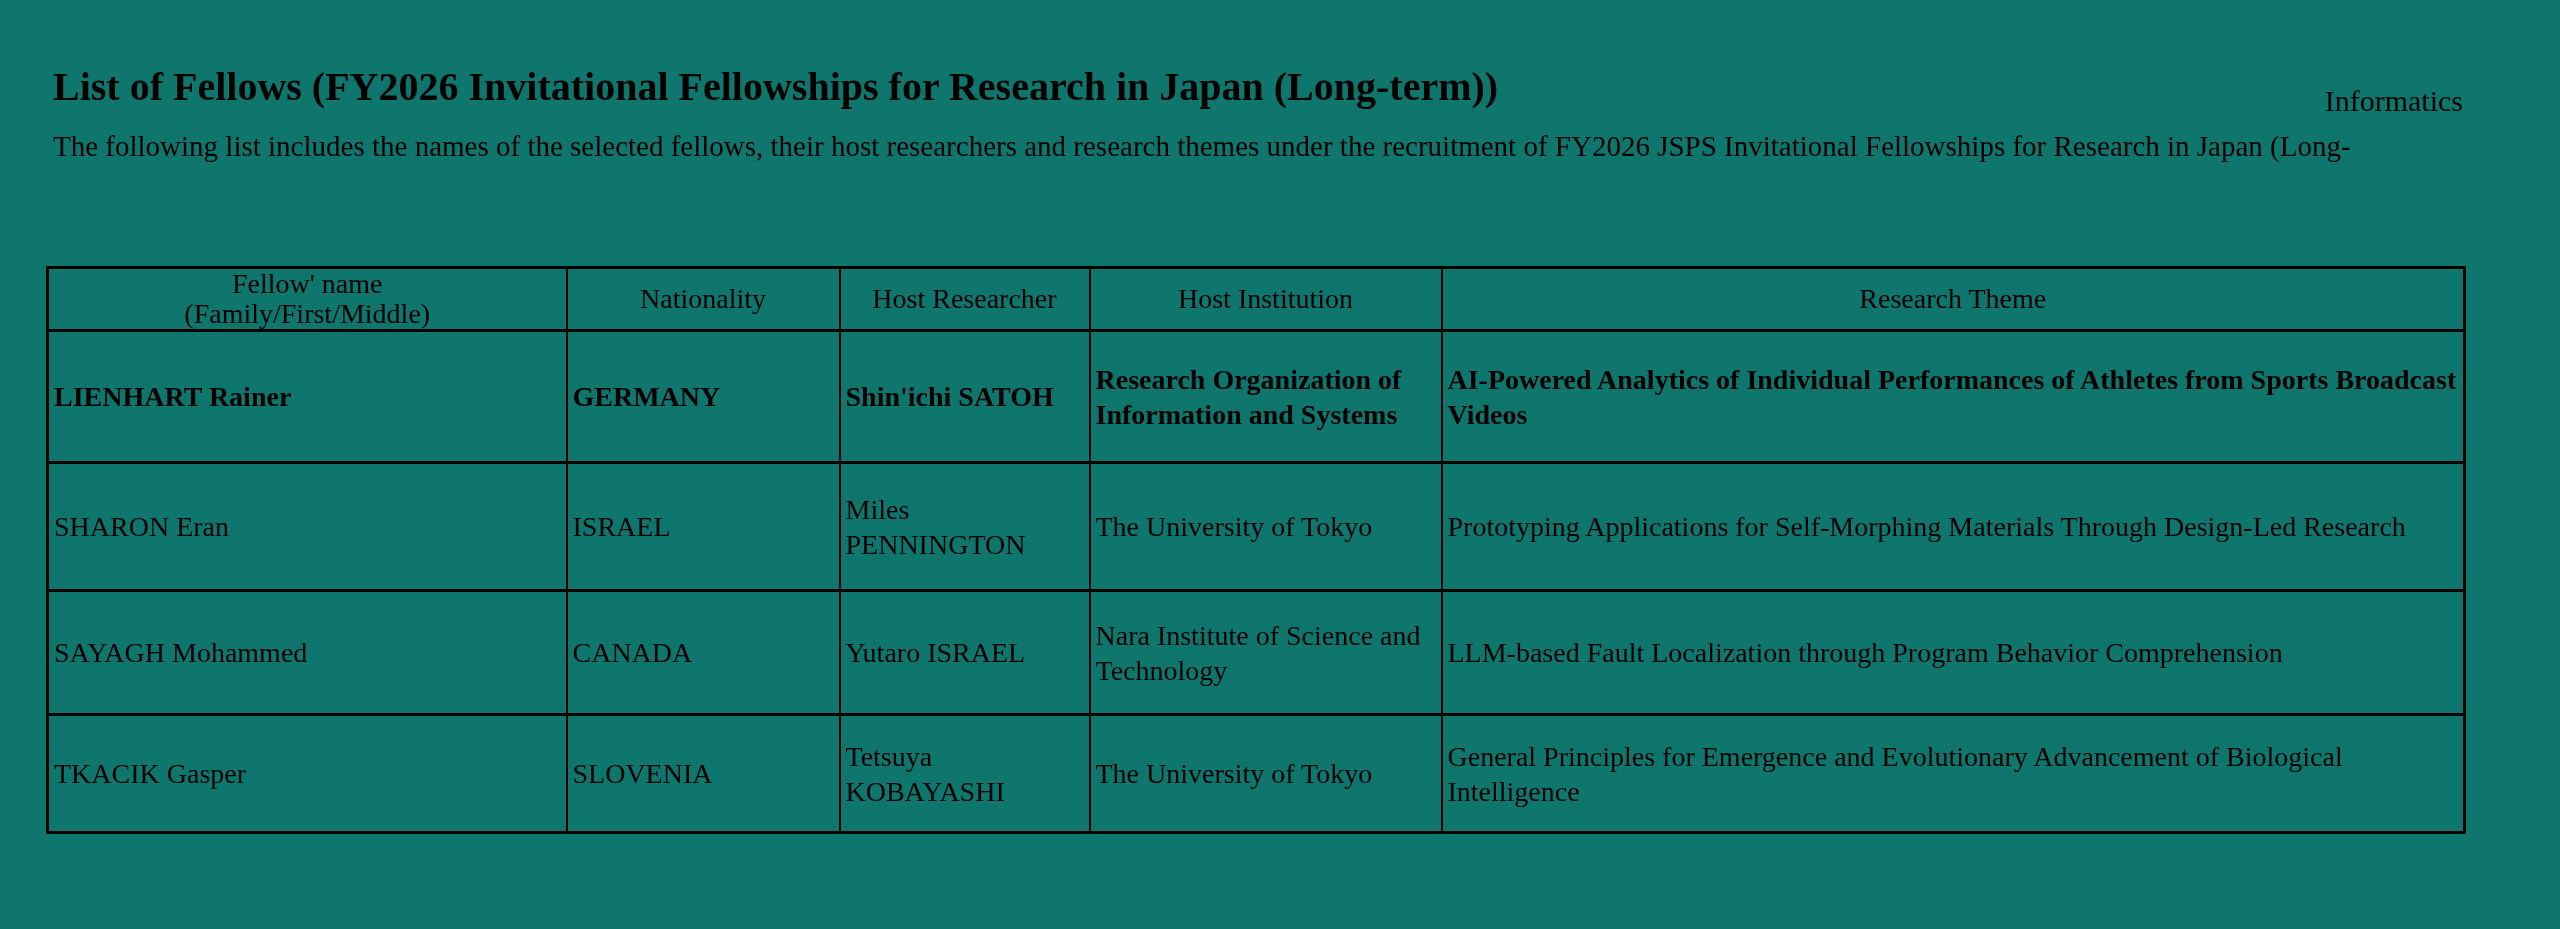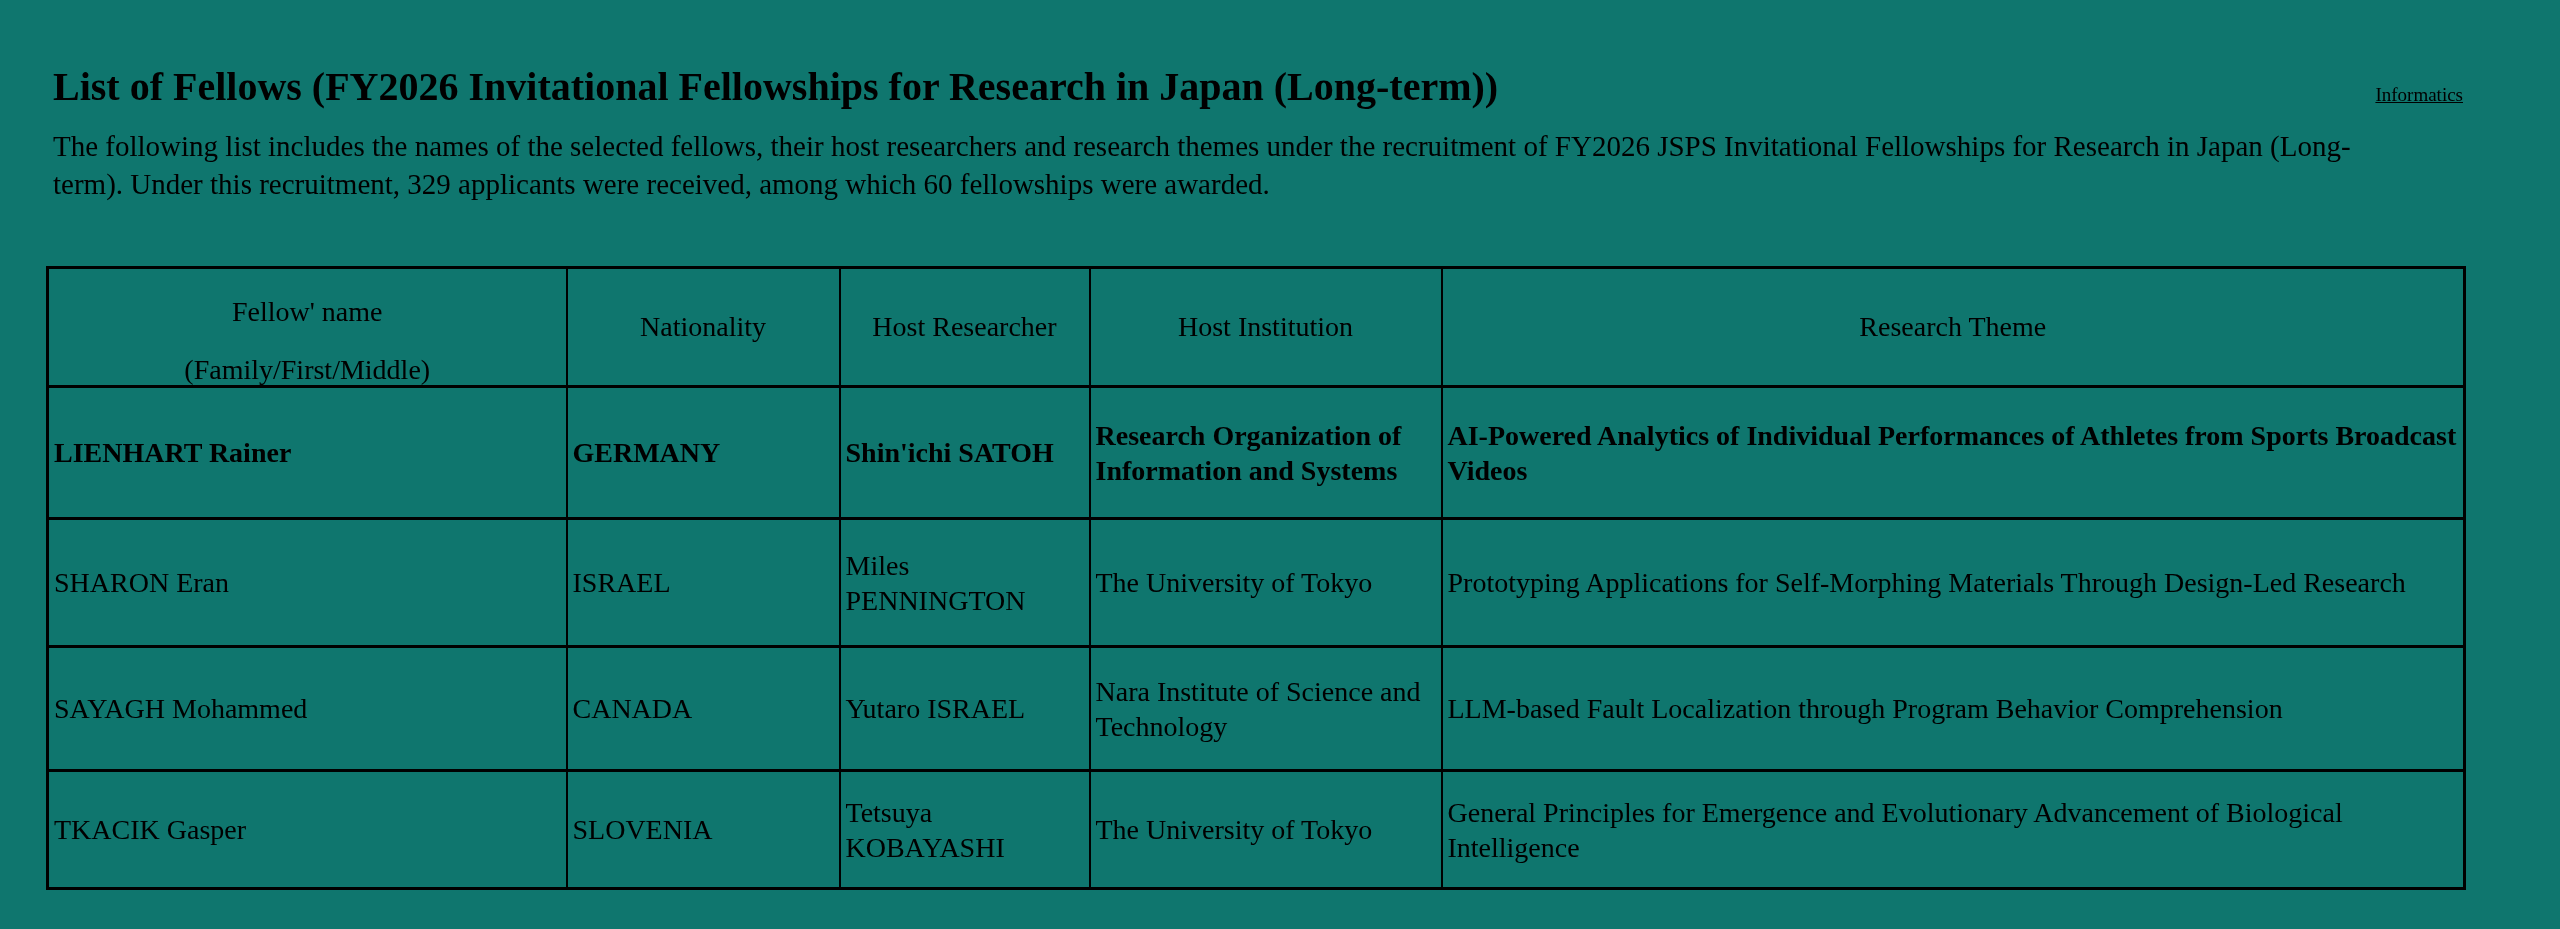--- a/index.html
+++ b/index.html
@@ -19,23 +19,22 @@
     position: absolute;
     left: 53px; top: 36px;
     font-size: 40px;
     font-weight: bold;
     white-space: nowrap;
     letter-spacing: 0px;
   }
   .category {
     position: absolute;
     top: 84px; right: 97px;
-    font-size: 19px;
+    font-size: 30px;
     text-align: left;
-    text-decoration: underline;
   }
   .intro {
     position: absolute;
     left: 53px; top: 127px;
     font-size: 29px;
     line-height: 38px;
   }
   .intro .line { white-space: nowrap; }
 
   table.fellows {
@@ -64,34 +63,33 @@
     font-weight: normal;
     text-align: center;
     padding: 0;
     line-height: 30px;
   }
   .fellows td {
     text-align: left;
     padding: 1px 5px;
     line-height: 35px;
   }
-  .hdr-line { display: block; margin-top: 28px; }
+  .hdr-line { display: block; }
 </style>
 </head>
 <body>
 
 <div class="page">
 
   <h1 class="doc-title">List of Fellows (FY2026 Invitational Fellowships for Research in Japan (Long-term))</h1>
 
   <div class="category">Informatics</div>
 
   <div class="intro">
     <div class="line">The following list includes the names of the selected fellows, their host researchers and research themes under the recruitment of FY2026 JSPS Invitational Fellowships for Research in Japan (Long-</div>
-    <div class="line">term). Under this recruitment, 329 applicants were received, among which 60 fellowships were awarded.</div>
   </div>
 
   <table class="fellows">
     <colgroup>
       <col style="width:519px">
       <col style="width:273px">
       <col style="width:250px">
       <col style="width:352px">
       <col style="width:1023px">
     </colgroup>

